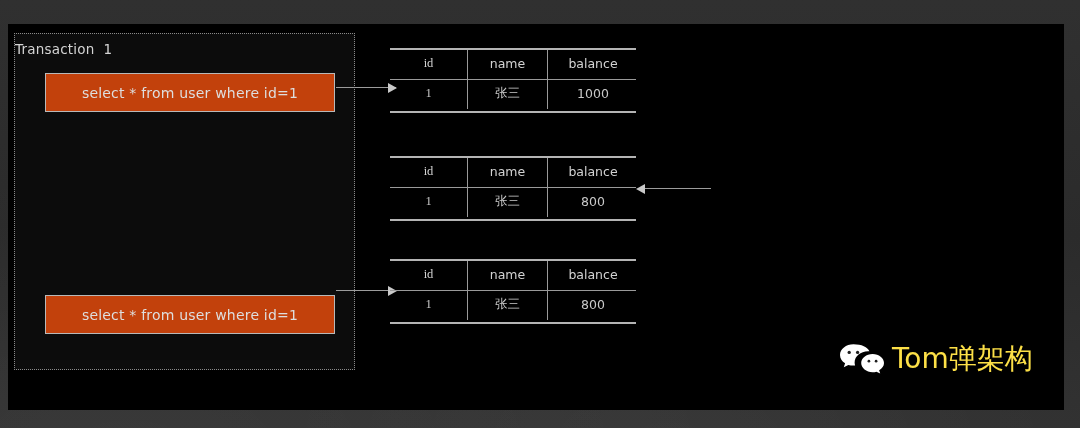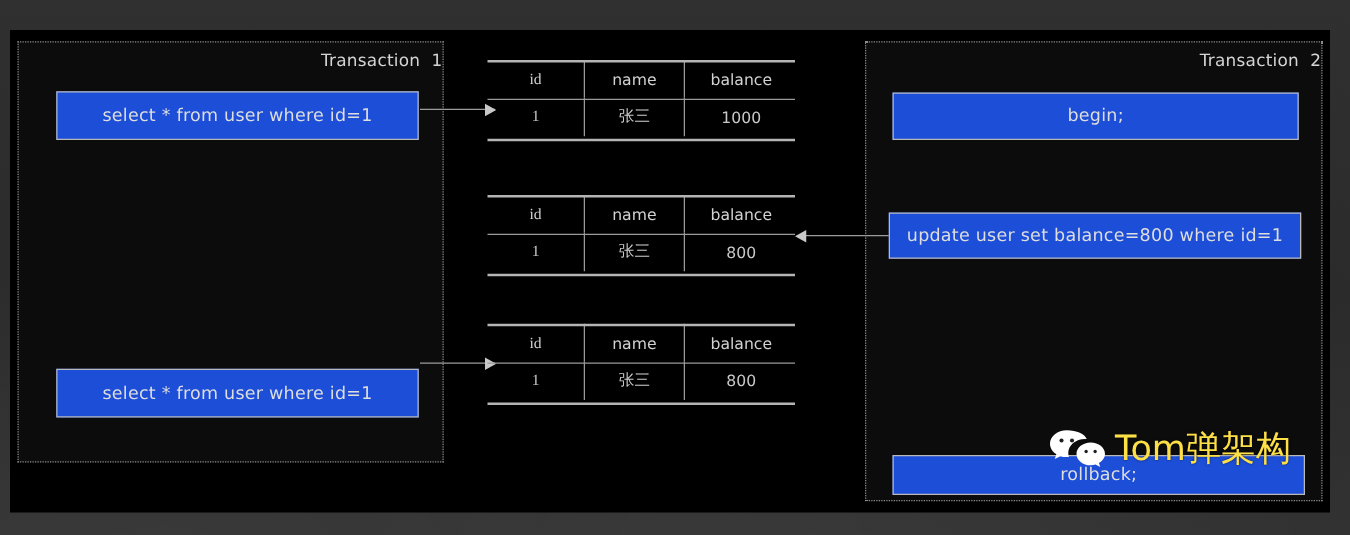--- a/index.html
+++ b/index.html
@@ -51,34 +51,34 @@
     border: 1px dotted #8a8a8a;
     box-sizing: border-box;
   }
   #panel-t1 { left: 6px;  top: 9px; width: 341px; height: 337px; }
   #panel-t2 { left: 684px; top: 9px; width: 366px; height: 368px; }
 
   .panel-title {
     position: absolute;
     left: 0;
     width: 100%;
-    text-align: right;
+    text-align: left;
     color: #d4d4d4;
     font-size: 13.5px;
     letter-spacing: .2px;
     white-space: pre;
   }
   #panel-t1 .panel-title { top: 7px; }
   #panel-t2 .panel-title { top: 7px; }
 
   
   .stmt {
     position: absolute;
     box-sizing: border-box;
-    background: #1d4ed8;
+    background: #c2410c;
     border: 1px solid #b9b9b9;
     color: #dedede;
     font-size: 14px;
     display: flex;
     align-items: center;
     justify-content: center;
     text-align: center;
     letter-spacing: .2px;
     white-space: nowrap;
   }
@@ -179,29 +179,20 @@
   <div id="canvas">
 
     <div class="panel" id="panel-t1">
       <div class="panel-title">Transaction  1</div>
 
       <div class="stmt" id="stmt-select-1">select * from user where id=1</div>
 
       <div class="stmt" id="stmt-select-2">select * from user where id=1</div>
     </div>
 
-    <div class="panel" id="panel-t2">
-      <div class="panel-title">Transaction  2</div>
-
-      <div class="stmt" id="stmt-begin">begin;</div>
-
-      <div class="stmt" id="stmt-update">update user set balance=800 where id=1</div>
-
-      <div class="stmt" id="stmt-rollback">rollback;</div>
-    </div>
 
     <div class="connector">
       <div class="conn-line" style="left:328px; top:63px; width:60px;"></div>
       <div class="arrow-right" style="left:380px; top:59px;"></div>
     </div>
 
     <div class="connector">
       <div class="conn-line" style="left:633px; top:164px; width:70px;"></div>
       <div class="arrow-left" style="left:628px; top:160px;"></div>
     </div>

